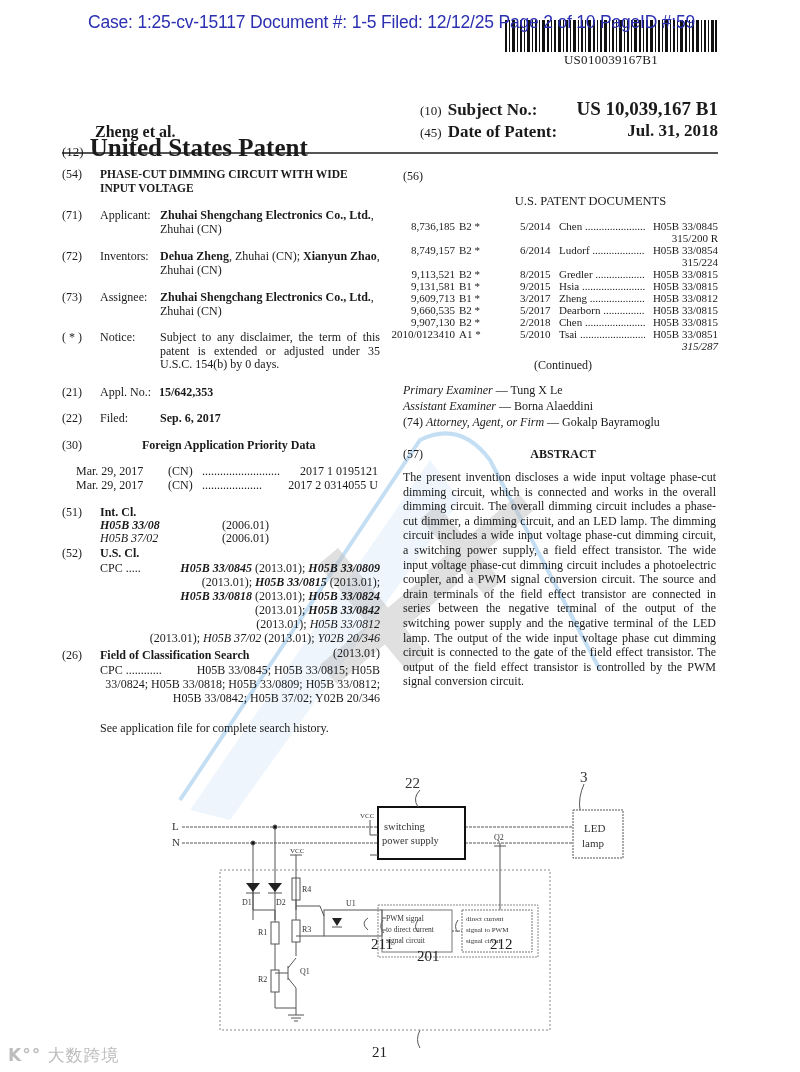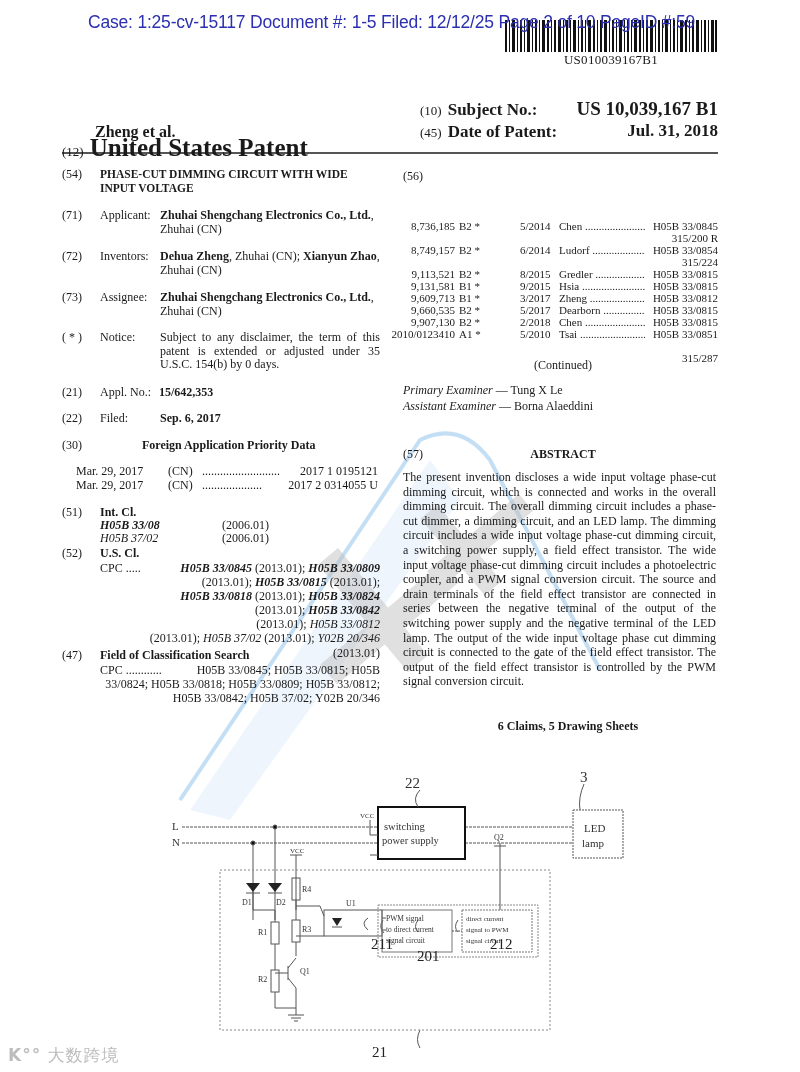--- a/index.html
+++ b/index.html
@@ -198,31 +198,33 @@
     <span style="float:left;">CPC .....</span>
     <span class="bi">H05B 33/0845</span><span> (2013.01); </span><span class="bi">H05B 33/0809</span><br>
     <span> (2013.01); </span><span class="bi">H05B 33/0815</span><span> (2013.01); </span><br>
     <span class="bi">H05B 33/0818</span><span> (2013.01); </span><span class="bi">H05B 33/0824</span><br>
     <span> (2013.01); </span><span class="bi">H05B 33/0842</span><br>
     <span> (2013.01); </span><span class="i">H05B 33/0812</span><br>
     <span> (2013.01); </span><span class="i">H05B 37/02</span><span> (2013.01); </span><span class="i">Y02B 20/346</span><span> (2013.01)</span>
   </div>
 
   <div class="field" style="top:481px;">
-    <span class="num">(47)</span>
+    <span class="num">(26)</span>
     <span class="lbl b">Field of Classification Search</span>
   </div>
   <div class="field" style="top:495px;left:38px;width:280px;text-align:right;line-height:14px;">
     <span style="float:left;margin-right:4px;">CPC ............</span>
     <span>H05B 33/0845; H05B 33/0815; H05B 33/0824; H05B 33/0818; H05B 33/0809; H05B 33/0812; H05B 33/0842; H05B 37/02; Y02B 20/346</span>
   </div>
+  <div class="field" style="top:554px;left:38px;">See application file for complete search history.</div>
 </div>
 
 <div class="abs col-right content" style="top:168px;height:580px;">
   <div style="position:absolute;left:0;top:2px;">(56)</div>
+  <div style="position:absolute;left:60px;width:255px;top:27px;text-align:center;font-size:12.5px;">U.S. PATENT DOCUMENTS</div>
 
   <div style="position:absolute;left:0;top:52px;width:315px;">
     <div class="ref-row" style="top:0;">
         <span class="pn">8,736,185</span>
         <span class="kd">B2 *</span>
         <span class="dt">5/2014</span>
         <span class="nm">Chen ..........................</span>
         <span class="cl">H05B 33/0845</span>
       </div>
     <div class="ref-sub" style="top:12px;">315/200 R</div>
@@ -269,31 +271,31 @@
         <span class="nm">Chen ..........................</span>
         <span class="cl">H05B 33/0815</span>
       </div>
     <div class="ref-row" style="top:108px;">
         <span class="pn">2010/0123410</span>
         <span class="kd">A1 *</span>
         <span class="dt">5/2010</span>
         <span class="nm">Tsai ...........................</span>
         <span class="cl">H05B 33/0851</span>
       </div>
-    <div class="ref-sub" style="top:132px;">315/287</div>
+    <div class="ref-sub" style="top:120px;font-style:italic;">315/287</div>
   </div>
   <div style="position:absolute;left:60px;width:200px;top:191px;text-align:center;">(Continued)</div>
 
   <div style="position:absolute;left:0;top:216px;white-space:nowrap;"><span class="i">Primary Examiner</span><span> — Tung X Le</span></div>
   <div style="position:absolute;left:0;top:232px;white-space:nowrap;"><span class="i">Assistant Examiner</span><span> — Borna Alaeddini</span></div>
+  <div style="position:absolute;left:0;top:248px;white-space:nowrap;"><span>(74)</span> <span class="i">Attorney, Agent, or Firm</span><span> — Gokalp Bayramoglu</span></div>
 
   <div style="position:absolute;left:0;top:280px;">(57)</div>
   <div class="center-head" style="position:absolute;left:60px;width:200px;top:280px;">ABSTRACT</div>
   <div class="abstract-text" style="position:absolute;left:0;top:302px;width:313px;">The present invention discloses a wide input voltage phase-cut dimming circuit, which is connected and works in the overall dimming circuit. The overall dimming circuit includes a phase-cut dimmer, a dimming circuit, and an LED lamp. The dimming circuit includes a wide input voltage phase-cut dimming circuit, a switching power supply, a field effect transistor. The wide input voltage phase-cut dimming circuit includes a photoelectric coupler, and a PWM signal conversion circuit. The source and drain terminals of the field effect transistor are connected in series between the negative terminal of the output of the switching power supply and the negative terminal of the LED lamp. The output of the wide input voltage phase cut dimming circuit is connected to the gate of the field effect transistor. The output of the field effect transistor is controlled by the PWM signal conversion circuit.</div>
-  <div class="center-head" style="position:absolute;left:30px;width:270px;top:552px;">6 Claims, 5 Drawing Sheets</div>
 </div>
 
 <svg class="abs watermark" viewBox="0 0 470 400">
   <path d="M20 380 L260 20 Q300 0 330 40 L440 250" fill="none" stroke="#4d9de0" stroke-width="4" opacity="0.6"></path>
   <path d="M30 390 L270 40 L300 80 L70 400 Z" fill="#bcd9f3" opacity="0.45"></path>
   <g fill="#8a8a8a" opacity="0.5">
     <rect x="150" y="190" width="160" height="26" transform="rotate(-40 230 203)"></rect>
     <rect x="200" y="120" width="26" height="140" transform="rotate(-40 213 190)"></rect>
     <rect x="260" y="110" width="120" height="22" transform="rotate(-40 320 121)"></rect>
     <rect x="290" y="80" width="22" height="100" transform="rotate(-40 301 130)"></rect>

